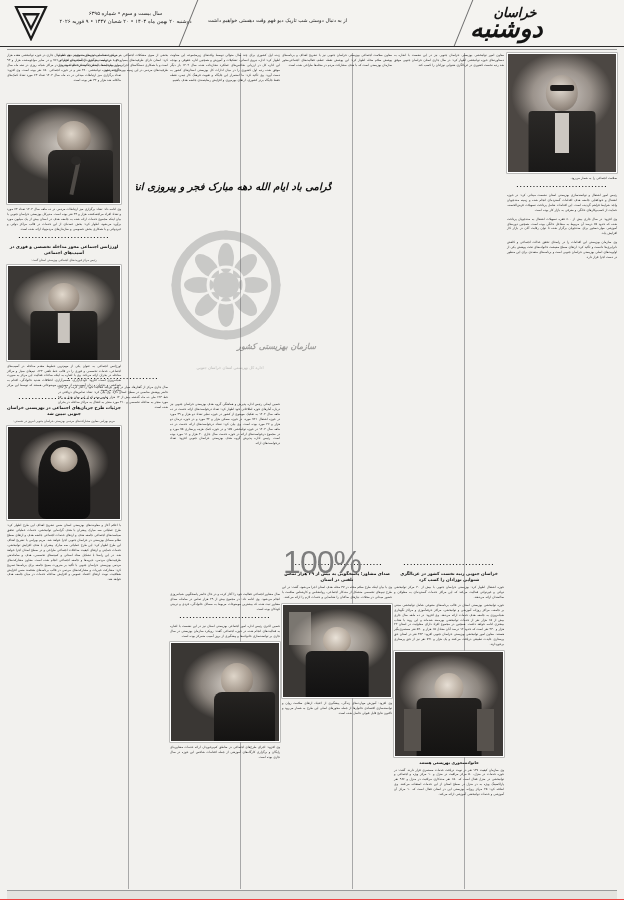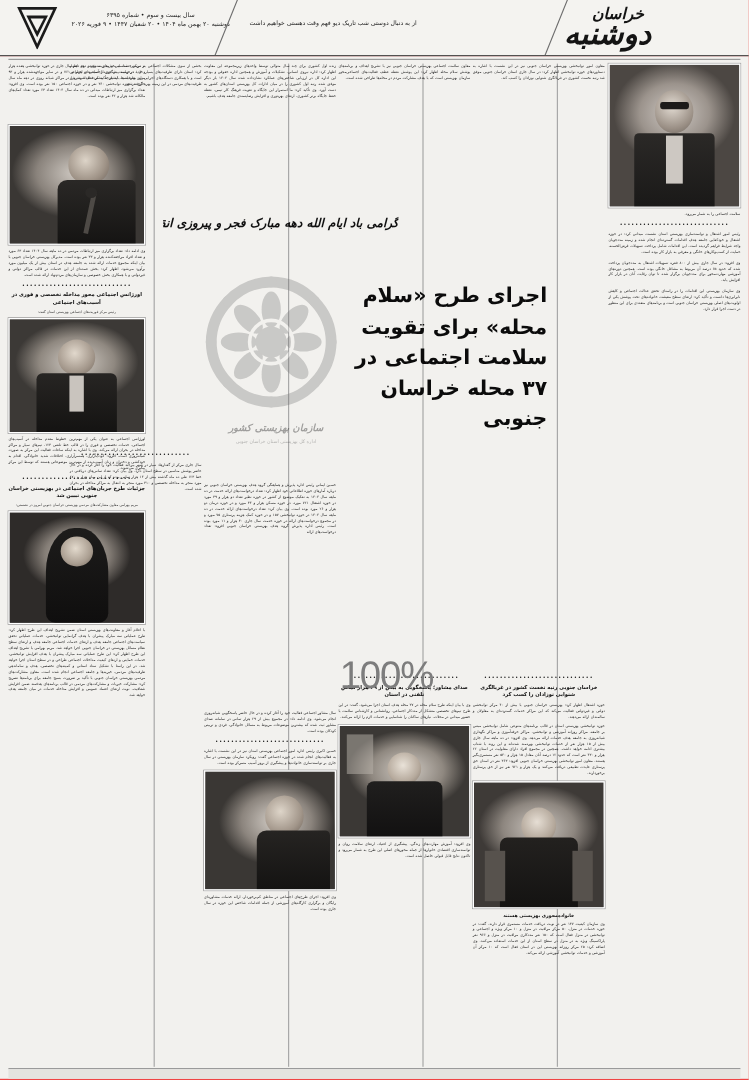--- a/index.html
+++ b/index.html
@@ -110,22 +110,22 @@
     font-family:"DejaVu Serif","Liberation Serif",serif;
     font-size:10px;font-weight:bold;font-style:italic;
     color:#101010;text-align:center;line-height:36px;
     white-space:nowrap;overflow:hidden;
   }
   .emblem{
     position:absolute;left:28px;top:54px;width:120px;height:124px;
     opacity:.30;
   }
   .org-name{
-    position:absolute;left:6px;top:182px;width:172px;
-    text-align:center;opacity:.42;
+    position:absolute;left:6px;top:172px;width:172px;
+    opacity:.42;
     font-family:"DejaVu Serif","Liberation Serif",serif;
     font-size:8px;font-style:italic;font-weight:bold;color:#2e2e2e;
   }
   .org-sub{
     position:absolute;left:6px;top:196px;width:172px;
     text-align:center;opacity:.34;
     font-size:4px;color:#3a3a3a;
   }
 
   .main-head{
@@ -297,21 +297,20 @@
             <circle cx="0" cy="0" r="13" fill="#6e6e6e"></circle>
             <circle cx="0" cy="0" r="18" fill="none" stroke="#f2f1ee" stroke-width="3"></circle>
           </g>
         </svg>
       </div>
 
       <div class="org-name">سازمان بهزیستی کشور</div>
       <div class="org-sub">اداره کل بهزیستی استان خراسان جنوبی</div>
     </div>
 
-    <div class="main-head">اجرای طرح «سلام محله» برای تقویت سلامت اجتماعی در ۳۷ محله خراسان جنوبی</div>
 
     <div class="col" style="right:344px;top:6px;width:110px;">
       <div class="tx" style="height:105px;overflow:hidden;">زنده اول کشوری برای چند سال متوالی توسط واحدهای زیرمجموعه این معاونت اظهار کرد: اداره نیروی انسانی، تشکیلات و آموزش و همچنین اداره حقوقی و بودجه این اداره کل در ارزیابی شاخص‌های عملکرد نشان‌داده شده سال ۱۴۰۴ باز دیگر موفق شده رتبه اول کشوری را در میان ادارات کل بهزیستی استان‌های کشور به دست آورد. وی تأکید کرد: ما استمرار این جایگاه و تقویت فرهنگ کار تیمی، نقطه حفظ جایگاه برتر کشوری، ارتقای بهره‌وری و افزایش رضایتمندی جامعه هدف باشیم.</div>
     </div>
 
     <div class="col" style="right:344px;top:355px;width:110px;">
       <div class="tx" style="height:130px;overflow:hidden;">حسین ایمانی رئیس اداره پذیرش و هماهنگی گروه هدف بهزیستی خراسان جنوبی نیز درباره آمارهای حوزه اطلاعاتی خود اظهار کرد: تعداد درخواست‌های ارائه خدمت در ده ماهه سال ۱۴۰۴ به تفکیک موضوع از کشور در حوزه نظیر تعداد دو هزار و ۳۹ مورد در حوزه اشتغال ۷۲۱ مورد، در حوزه مسکن هزار و ۳۴ مورد و در حوزه درمان دو هزار و ۲۶ مورد بوده است. وی بیان کرد: تعداد درخواست‌های ارائه خدمت در ده ماهه سال ۱۴۰۴ در حوزه توانبخشی ۱۵۷ و در حوزه کمک هزینه پرستاری ۷۵ مورد و در مجموع درخواست‌های ارائه در حوزه خدمت سال جاری ۳۰ هزار و ۱۱ مورد بوده است. رئیس اداره پذیرش گروه هدف بهزیستی خراسان جنوبی افزود: تعداد درخواست‌های ارائه</div>
     </div>
 
     <div class="col" style="right:344px;top:545px;width:110px;">

